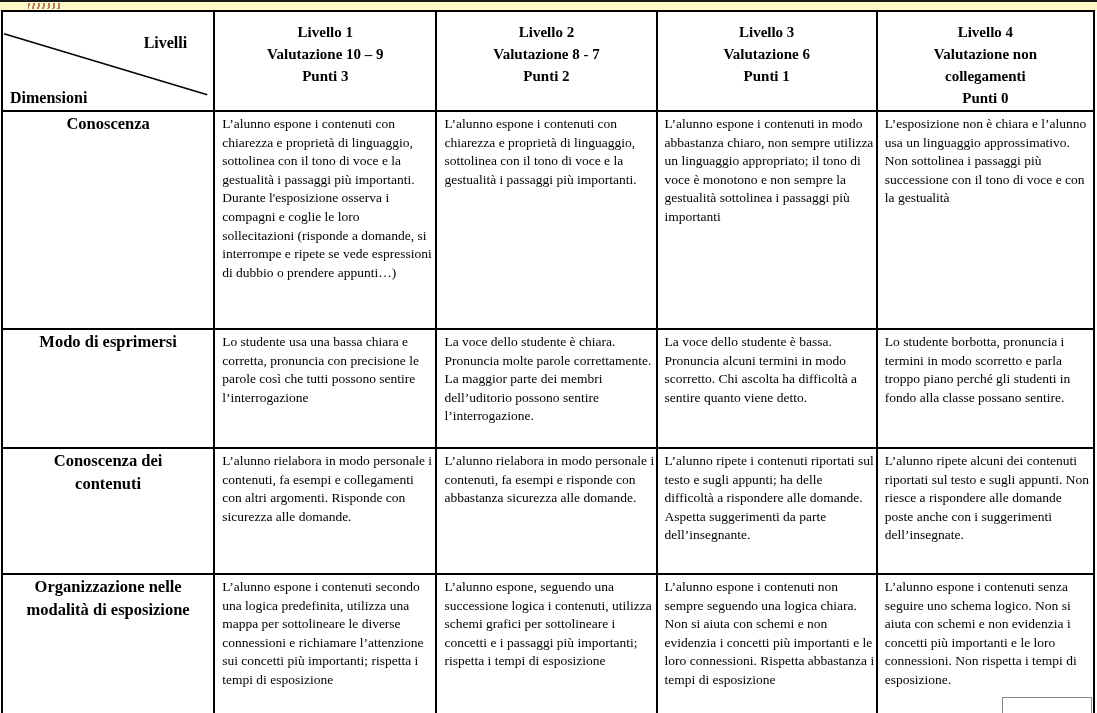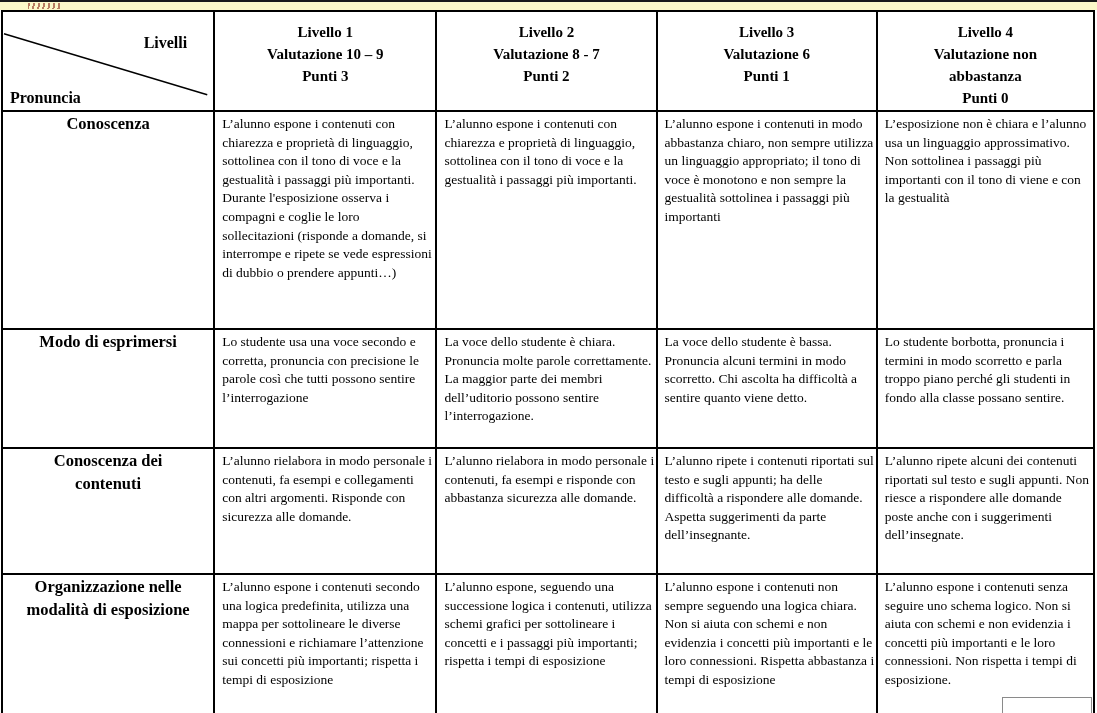--- a/index.html
+++ b/index.html
@@ -91,56 +91,56 @@
         <col style="width:217px">
     </colgroup>
 
     <tbody>
         <tr style="height:90px">
       <td class="corner">
         <svg viewBox="0 0 212 90" preserveAspectRatio="none">
           <line x1="1" y1="20" x2="206" y2="76" stroke="#000" stroke-width="1.6"></line>
         </svg>
         <span class="livelli">Livelli</span>
-        <span class="dimensioni">Pronuncia</span>
+        <span class="dimensioni">Dimensioni</span>
       </td>
       <td class="colheader">
         <div>Livello 1</div>
         <div>Valutazione 10 – 9</div>
         <div>Punti 3</div>
       </td>
       <td class="colheader">
         <div>Livello 2</div>
         <div>Valutazione 8 - 7</div>
         <div>Punti 2</div>
       </td>
       <td class="colheader">
         <div>Livello 3</div>
         <div>Valutazione 6</div>
         <div>Punti 1</div>
       </td>
       <td class="colheader">
         <div>Livello 4</div>
         <div>Valutazione non</div>
-        <div>abbastanza</div>
+        <div>collegamenti</div>
         <div>Punti 0</div>
       </td>
     </tr>
 
     <tr style="height:218px">
       <td class="rowlabel">Conoscenza</td>
       <td class="cell">L’alunno espone i contenuti con chiarezza e proprietà di linguaggio, sottolinea con il tono di voce e la gestualità i passaggi più importanti. Durante l'esposizione osserva i compagni e coglie le loro sollecitazioni (risponde a domande, si interrompe e ripete se vede espressioni di dubbio o prendere appunti…)</td>
       <td class="cell">L’alunno espone i contenuti con chiarezza e proprietà di linguaggio, sottolinea con il tono di voce e la gestualità i passaggi più importanti.</td>
       <td class="cell">L’alunno espone i contenuti in modo abbastanza chiaro, non sempre utilizza un linguaggio appropriato; il tono di voce è monotono e non sempre la gestualità sottolinea i passaggi più importanti</td>
-      <td class="cell">L’esposizione non è chiara e l’alunno usa un linguaggio approssimativo. Non sottolinea i passaggi più importanti con il tono di viene e con la gestualità</td>
+      <td class="cell">L’esposizione non è chiara e l’alunno usa un linguaggio approssimativo. Non sottolinea i passaggi più successione con il tono di voce e con la gestualità</td>
     </tr>
 
     <tr style="height:119px">
       <td class="rowlabel">Modo di esprimersi</td>
-      <td class="cell">Lo studente usa una voce secondo e corretta, pronuncia con precisione le parole così che tutti possono sentire l’interrogazione</td>
+      <td class="cell">Lo studente usa una bassa chiara e corretta, pronuncia con precisione le parole così che tutti possono sentire l’interrogazione</td>
       <td class="cell">La voce dello studente è chiara. Pronuncia molte parole correttamente. La maggior parte dei membri dell’uditorio possono sentire l’interrogazione.</td>
       <td class="cell">La voce dello studente è bassa. Pronuncia alcuni termini in modo scorretto.  Chi ascolta ha difficoltà a sentire quanto viene detto.</td>
       <td class="cell">Lo studente borbotta, pronuncia i termini in modo scorretto e parla troppo piano perché gli studenti in fondo alla classe possano sentire.</td>
     </tr>
 
     <tr style="height:126px">
       <td class="rowlabel">Conoscenza dei contenuti</td>
       <td class="cell">L’alunno rielabora in modo personale i contenuti, fa esempi e collegamenti con altri argomenti. Risponde con sicurezza alle domande.</td>
       <td class="cell">L’alunno rielabora in modo personale i contenuti, fa esempi e risponde con abbastanza sicurezza alle domande.</td>
       <td class="cell">L’alunno ripete i contenuti riportati sul testo e sugli appunti; ha delle difficoltà a rispondere alle domande. Aspetta suggerimenti da parte dell’insegnante.</td>

